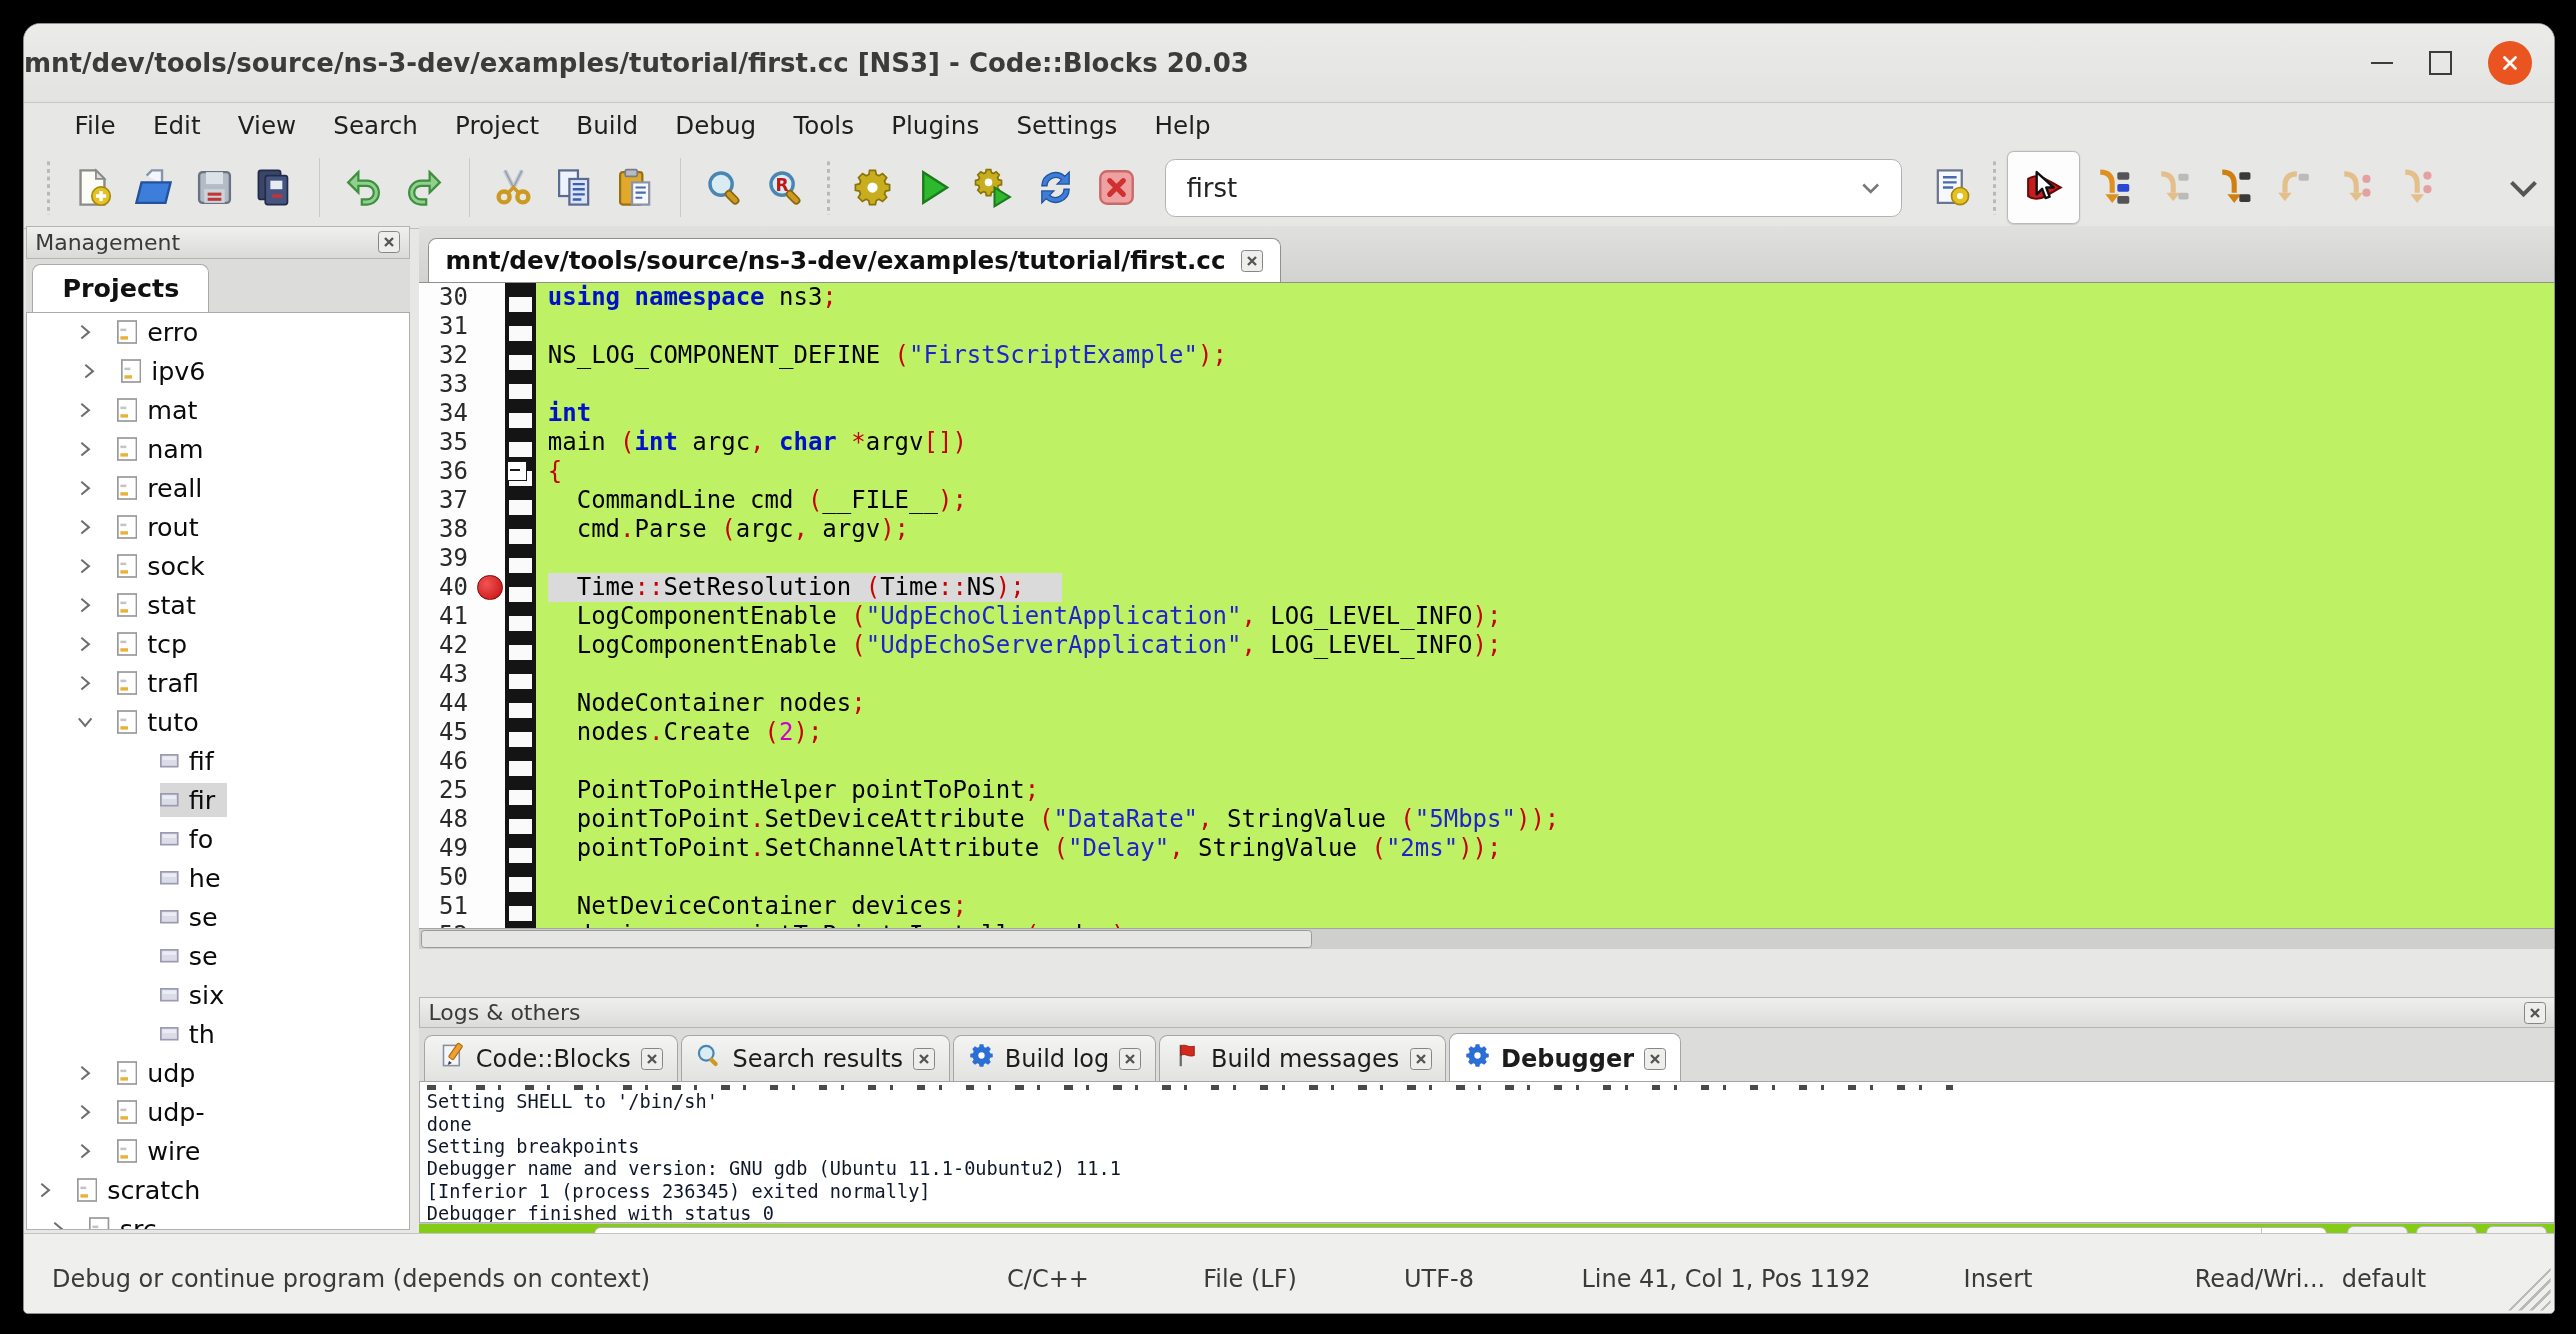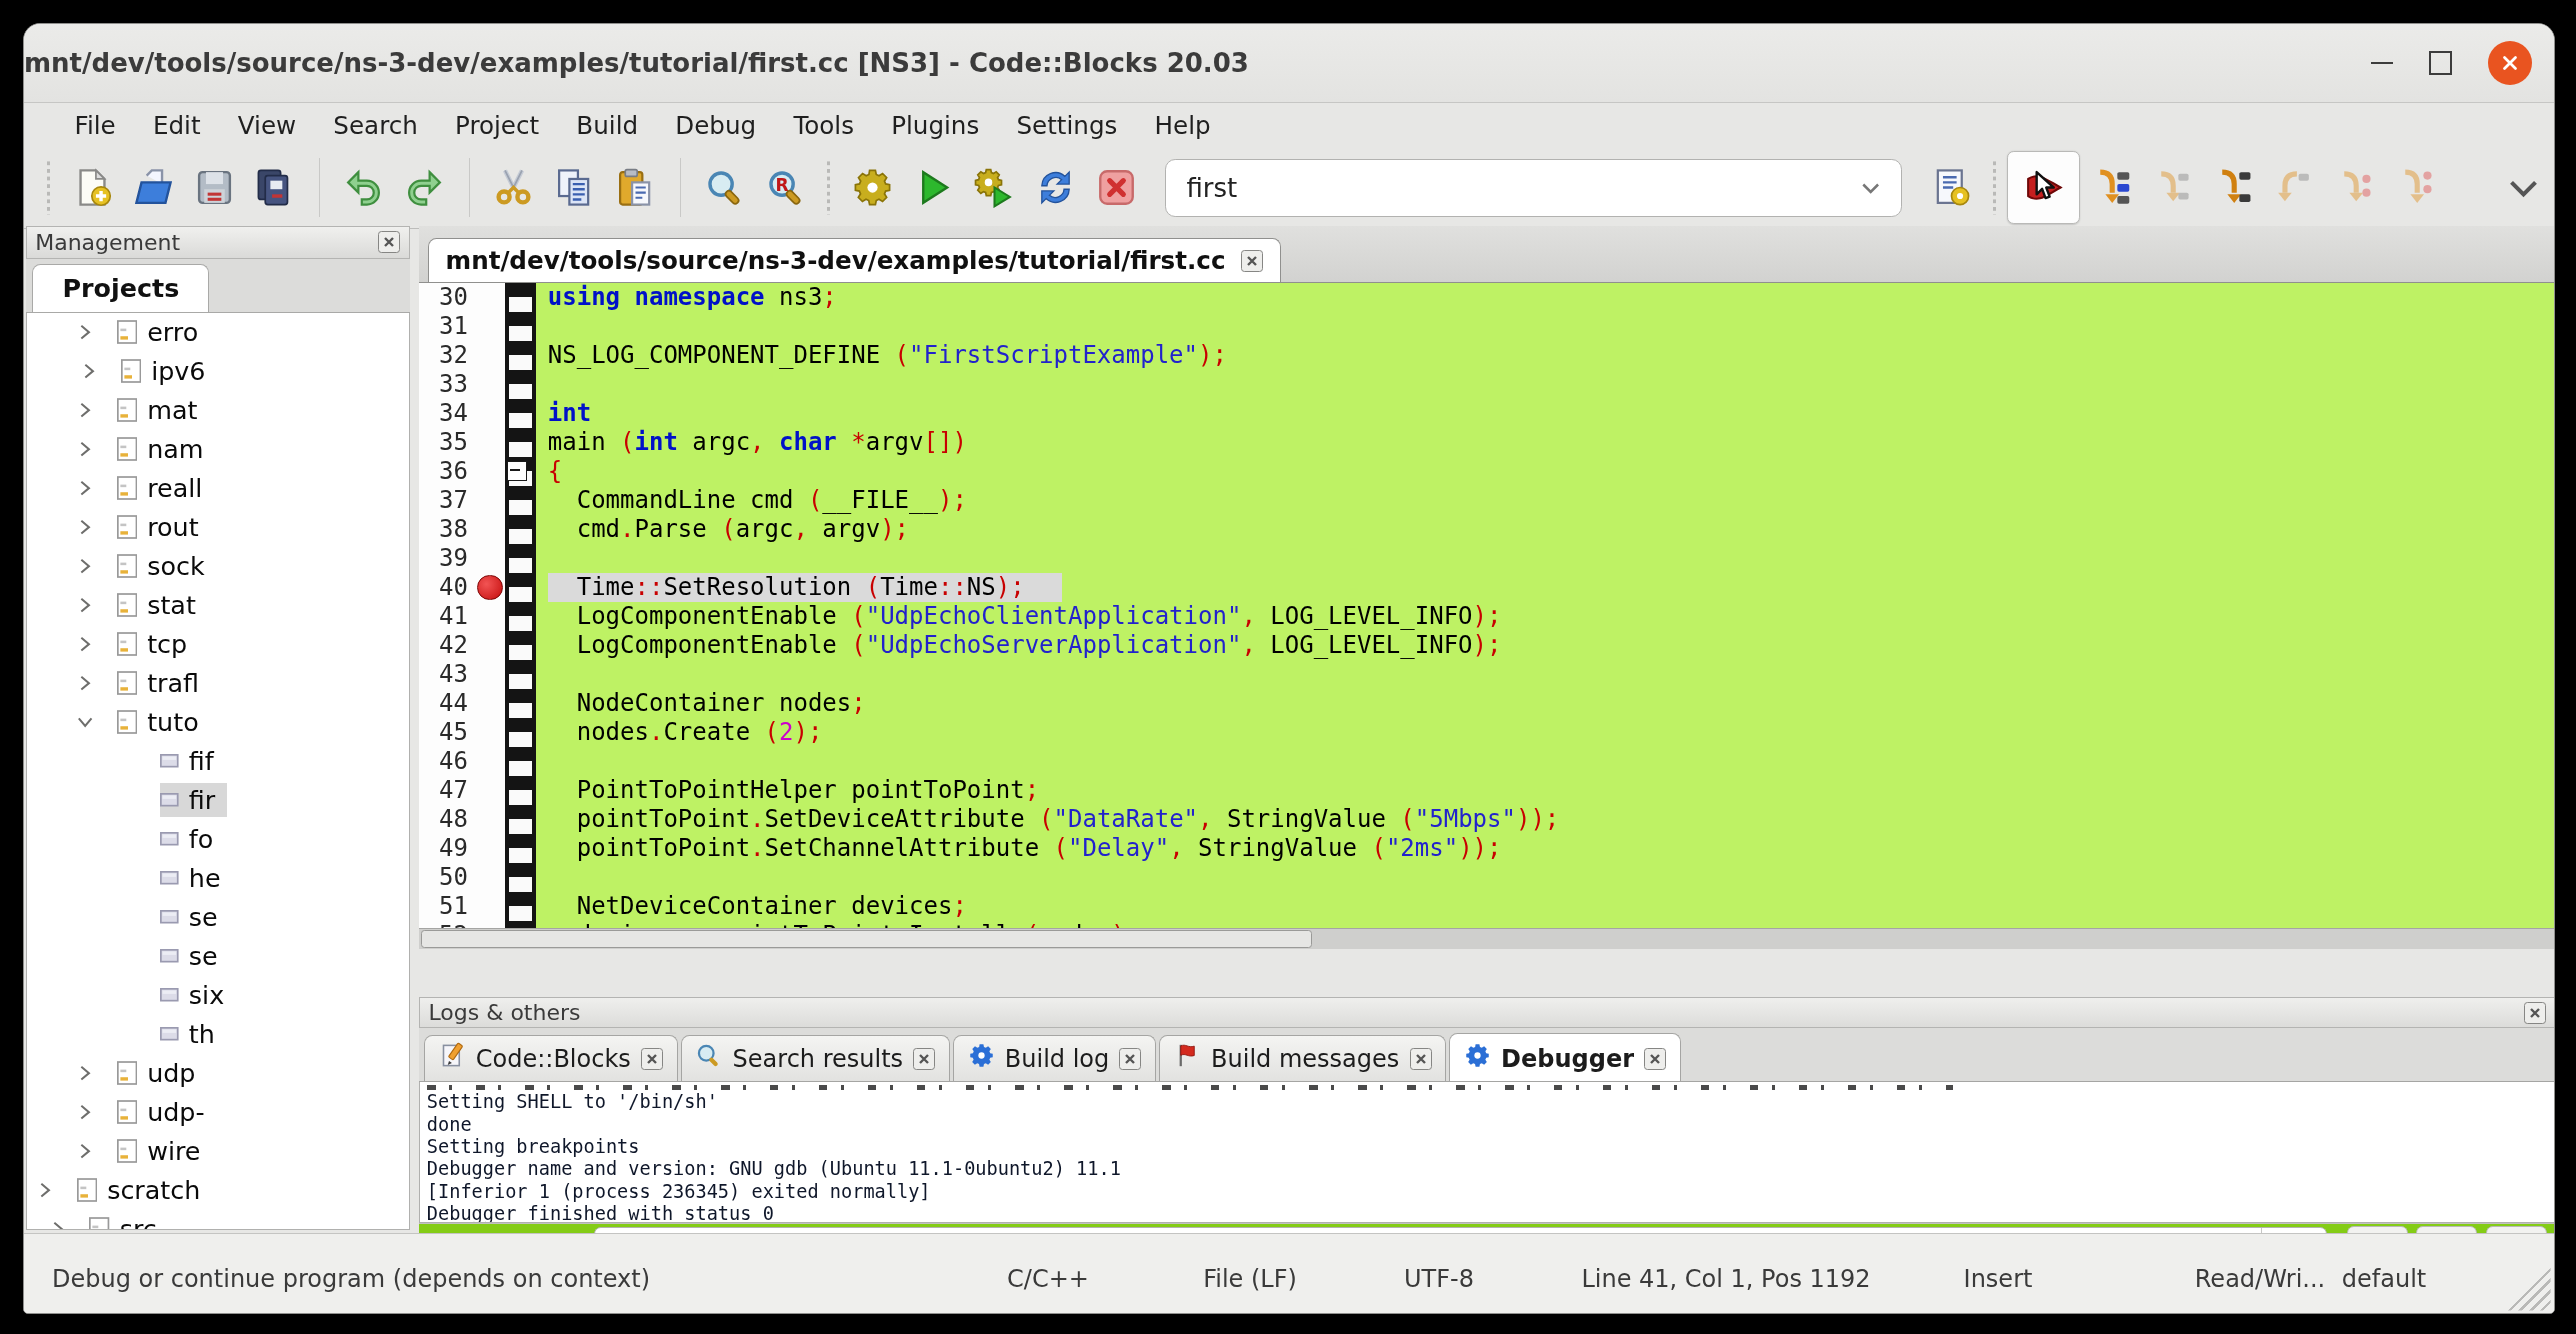--- a/index.html
+++ b/index.html
@@ -874,21 +874,21 @@
           <span class="chk"></span>
           <span class="codetext"><span class="tok-t">  nodes</span><span class="tok-p">.</span><span class="tok-t">Create </span><span class="tok-p">(</span><span class="tok-n">2</span><span class="tok-p">);</span></span>
         </div>
         <div class="code-line">
           <span class="ln">46</span>
           <span class="bpm"></span>
           <span class="chk"></span>
           <span class="codetext"></span>
         </div>
         <div class="code-line">
-          <span class="ln">47</span>
+          <span class="ln">25</span>
           <span class="bpm"></span>
           <span class="chk"></span>
           <span class="codetext"><span class="tok-t">  PointToPointHelper pointToPoint</span><span class="tok-p">;</span></span>
         </div>
         <div class="code-line">
           <span class="ln">48</span>
           <span class="bpm"></span>
           <span class="chk"></span>
           <span class="codetext"><span class="tok-t">  pointToPoint</span><span class="tok-p">.</span><span class="tok-t">SetDeviceAttribute </span><span class="tok-p">(</span><span class="tok-s">"DataRate"</span><span class="tok-p">,</span><span class="tok-t"> StringValue </span><span class="tok-p">(</span><span class="tok-s">"5Mbps"</span><span class="tok-p">));</span></span>
         </div>

